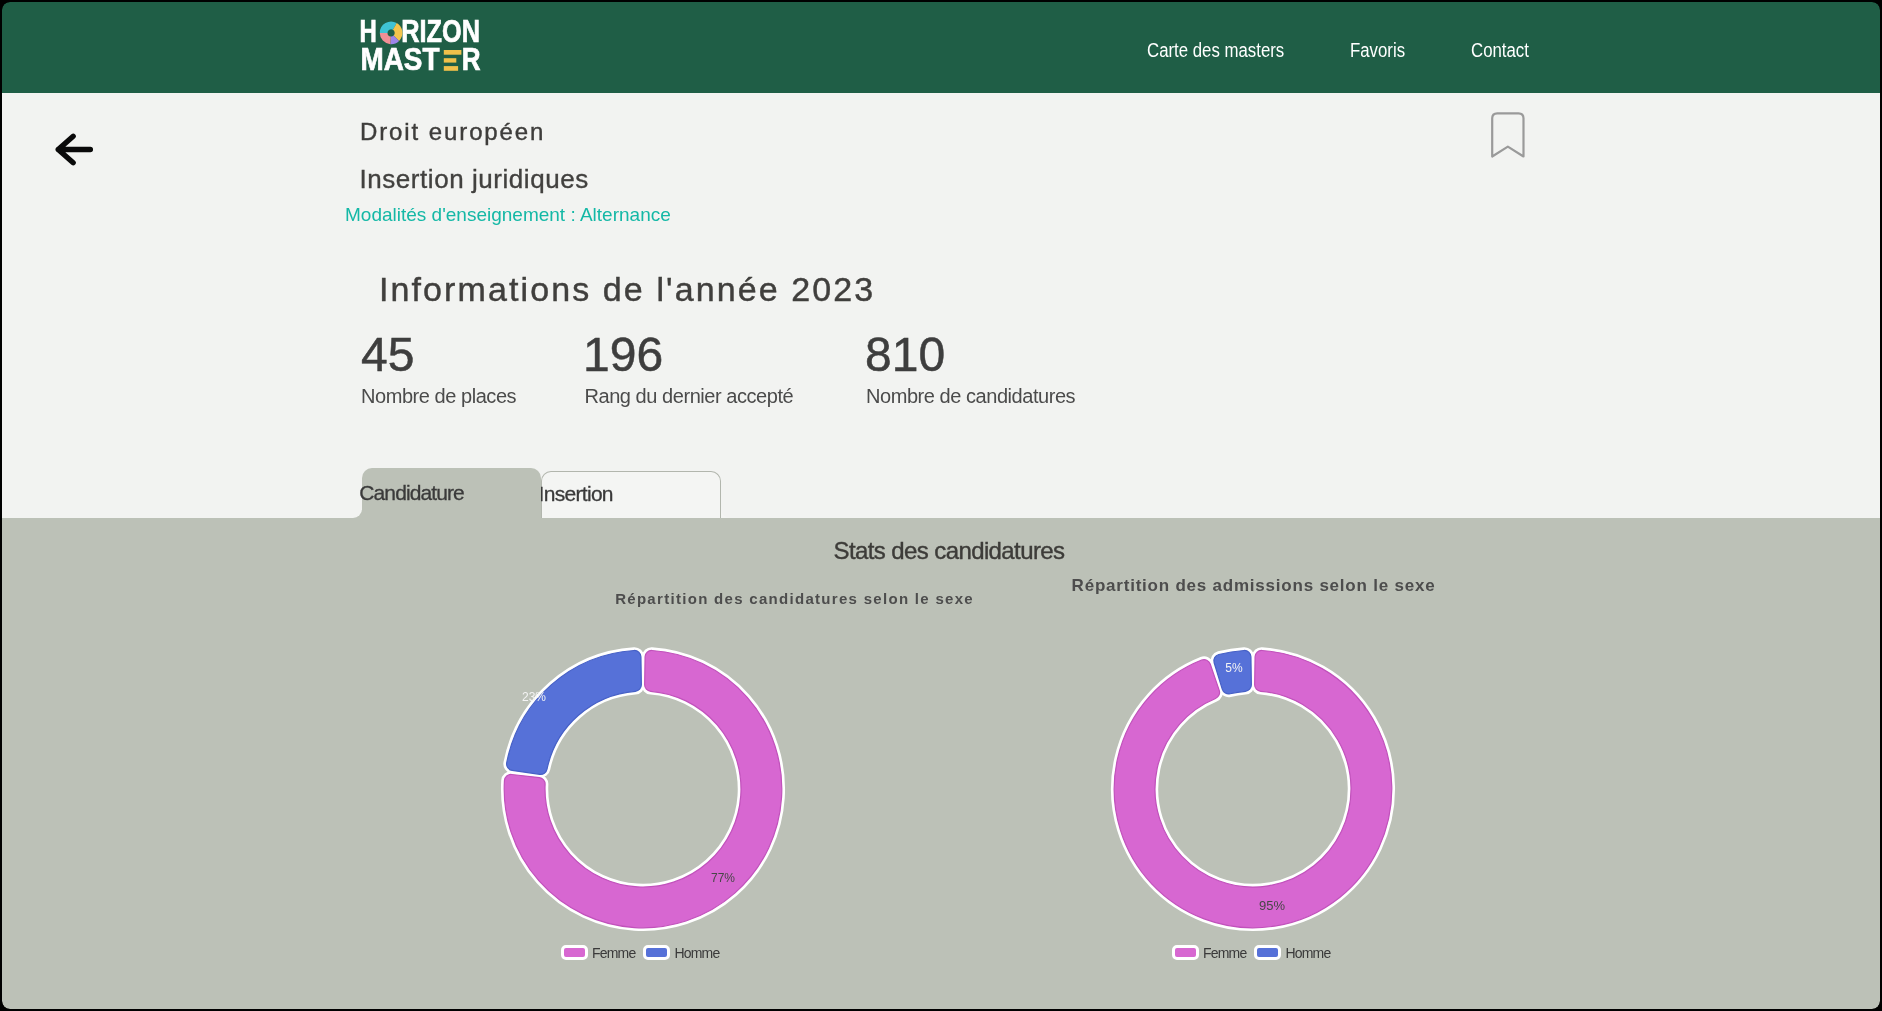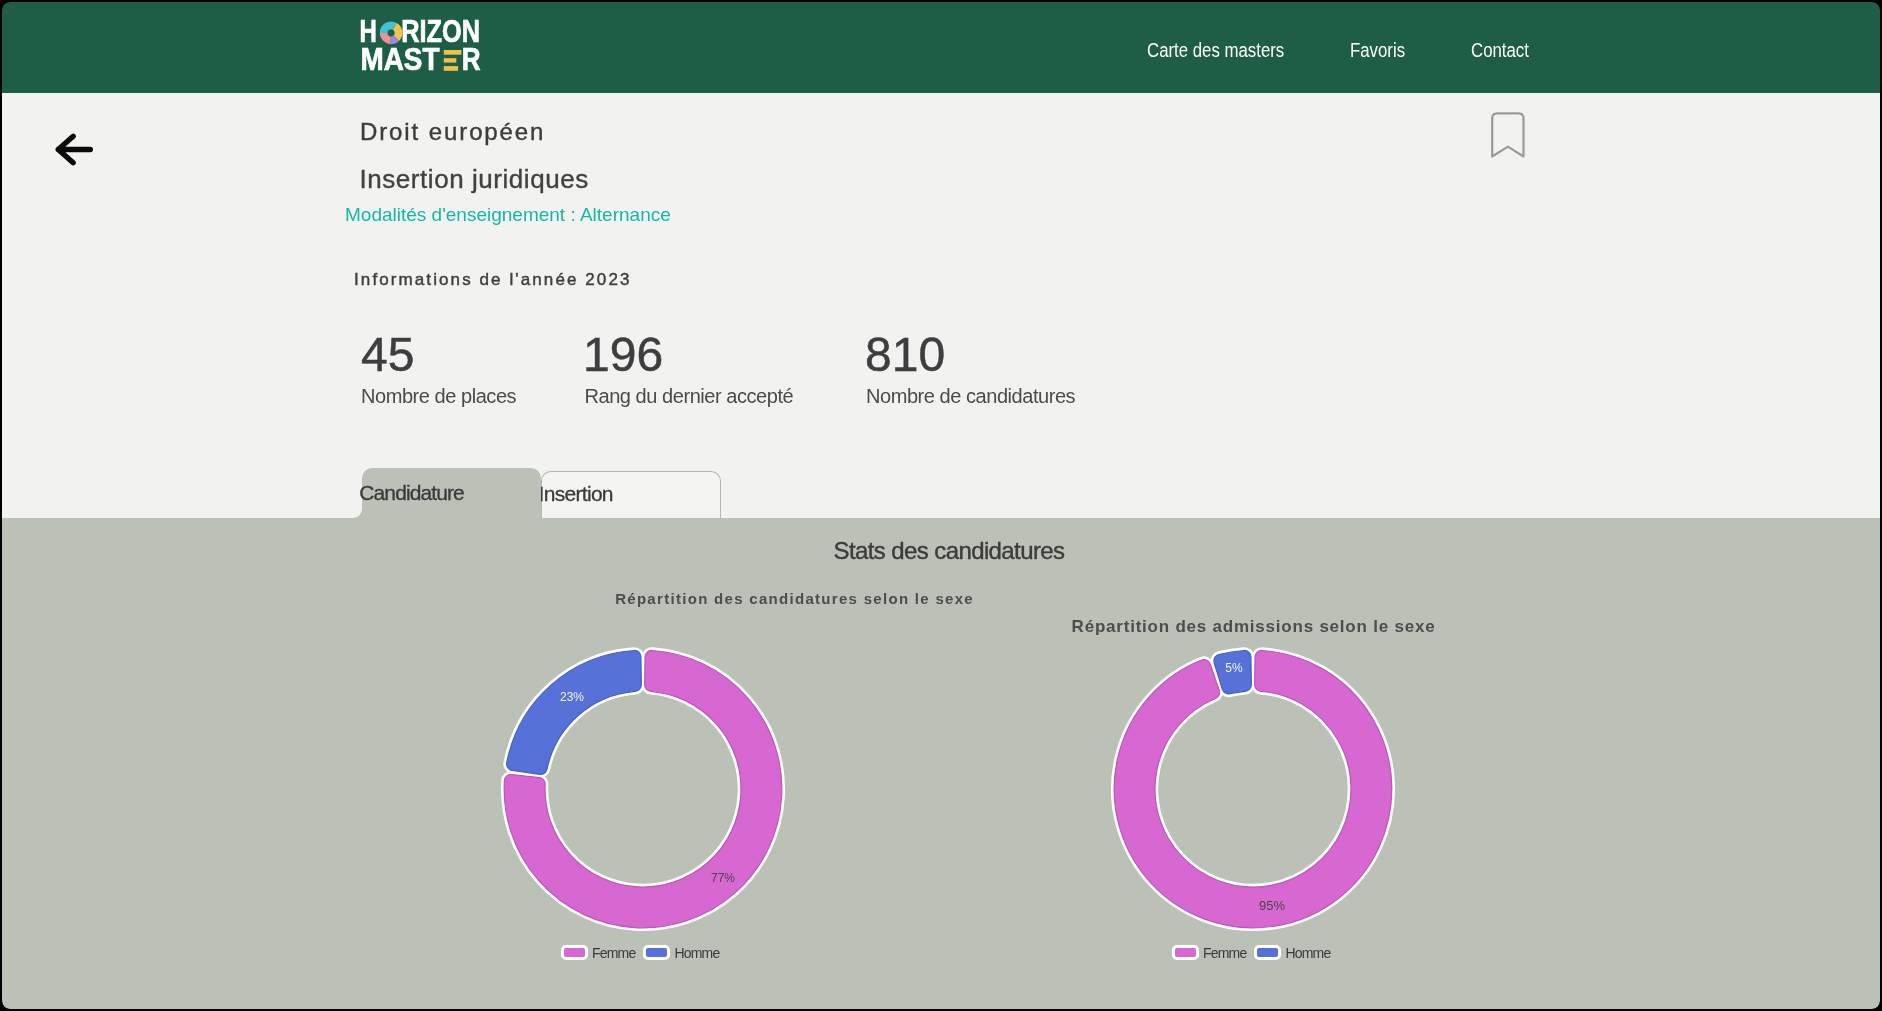--- a/index.html
+++ b/index.html
@@ -7,21 +7,21 @@
 body { font-family:"Liberation Sans", sans-serif; }
 .page { position:absolute; left:2px; top:2px; width:1878px; height:1007px;
   border-radius:8px; overflow:hidden; }
 .midbg { position:absolute; left:0; top:91px; width:100%; height:425px; background:#f2f3f1; }
 .nav { position:absolute; left:0; top:0; width:100%; height:91px; background:#1f5e46; border-radius:8px 8px 0 0; }
 .navlink { position:absolute; color:#fff; font-size:20px; top:37px; transform:scaleX(0.84); transform-origin:left top; }
 .abs { position:absolute; }
 .h1 { position:absolute; left:358px; top:116px; font-size:24px; letter-spacing:1.9px; color:#3e3d3b; -webkit-text-stroke:0.4px #3e3d3b; }
 .h2 { position:absolute; left:357.5px; top:162px; font-size:26px; letter-spacing:0.55px; color:#42413f; -webkit-text-stroke:0.35px #42413f; }
 .mods { position:absolute; left:343px; top:202px; font-size:19px; color:#14b8a6; }
-.h3 { position:absolute; left:352px; top:268px; font-size:17px; letter-spacing:2.1px; color:#403f3d; -webkit-text-stroke:0.45px #403f3d; }
+.h3 { position:absolute; left:377px; top:268px; font-size:34px; letter-spacing:2.1px; color:#403f3d; -webkit-text-stroke:0.45px #403f3d; }
 .num { font-size:48px; color:#3e3e3e; -webkit-text-stroke:0.5px #3e3e3e; position:absolute; top:325px; }
 .numlab { font-size:20px; letter-spacing:-0.45px; color:#4b4b4b; position:absolute; top:383px; }
 .tab { position:absolute; top:466px; height:50px; border-radius:10px 10px 0 0; }
 .tab1 { left:360px; width:179px; background:#bcc1b7; }
 .tab2 { left:539px; top:468.5px; height:47.5px; width:180px; background:#f4f5f3; border:1.2px solid #b2b6ad; border-bottom:none; }
 .tabtext { width:100%; position:absolute; top:13px; font-size:21px; color:#3a3a3a; -webkit-text-stroke:0.3px #3a3a3a; }
 .panel { position:absolute; left:0; top:516px; width:100%; height:491px; background:#bcc1b7; border-radius:0 0 8px 8px; }
 .statshead { position:absolute; left:0; top:535px; width:1894px; text-align:center; font-size:24px; letter-spacing:-0.6px; color:#3d3c39; -webkit-text-stroke:0.4px #3d3c39; }
 .ctitle { position:absolute; width:600px; text-align:center; font-weight:700; color:#4d4d4d; }
 .pctlab { position:absolute; font-size:12px; transform:translate(-50%,-50%); }
@@ -84,36 +84,36 @@
   <div class="tab tab1">
       <div class="tabtext" style="letter-spacing:-0.9px; margin-left:-2.7px;">Candidature</div>
     </div>
   <div class="abs" style="left:351px; top:508px; width:9px; height:8px; background:#bcc1b7;"></div>
   <div class="abs" style="left:351px; top:507px; width:9px; height:9px; background:#f2f3f1; border-bottom-right-radius:9px;"></div>
 
   <div class="panel"></div>
   <div class="statshead">Stats des candidatures</div>
 
   <div class="ctitle" style="left:372px; top:587.5px; font-size:15px; letter-spacing:1.3px;text-align:right;">Répartition des candidatures selon le sexe</div>
-  <div class="ctitle" style="left:951.5px; top:615px; font-size:17px; letter-spacing:0.78px;">Répartition des admissions selon le sexe</div>
+  <div class="ctitle" style="left:951.5px; top:574px; font-size:17px; letter-spacing:0.78px;">Répartition des admissions selon le sexe</div>
 
   <svg class="abs" style="left:481px; top:626.5px;" width="320" height="320" viewBox="-160 -160 320 320">
     <path d="M 9.00 -138.51 A 138.80 138.80 0 1 1 -138.54 -8.43 A 6.50 6.50 0 0 1 -131.34 -14.50 L -103.67 -11.45 A 6.50 6.50 0 0 1 -97.89 -4.67 A 98.00 98.00 0 1 0 7.63 -97.70 A 6.50 6.50 0 0 1 1.64 -104.28 L 2.08 -132.12 A 6.50 6.50 0 0 1 9.00 -138.51 Z" fill="none" stroke="#ffffff" stroke-width="6.5" stroke-linejoin="round"></path>
     <path d="M -136.29 -26.28 A 138.80 138.80 0 0 1 -9.00 -138.51 A 6.50 6.50 0 0 1 -2.08 -132.12 L -1.64 -104.28 A 6.50 6.50 0 0 1 -7.63 -97.70 A 98.00 98.00 0 0 0 -95.98 -19.82 A 6.50 6.50 0 0 1 -103.26 -14.70 L -130.82 -18.62 A 6.50 6.50 0 0 1 -136.29 -26.28 Z" fill="none" stroke="#ffffff" stroke-width="6.5" stroke-linejoin="round"></path>
     <path d="M 9.00 -138.51 A 138.80 138.80 0 1 1 -138.54 -8.43 A 6.50 6.50 0 0 1 -131.34 -14.50 L -103.67 -11.45 A 6.50 6.50 0 0 1 -97.89 -4.67 A 98.00 98.00 0 1 0 7.63 -97.70 A 6.50 6.50 0 0 1 1.64 -104.28 L 2.08 -132.12 A 6.50 6.50 0 0 1 9.00 -138.51 Z" fill="#d767d1" stroke="#c151bb" stroke-width="1.2" stroke-linejoin="round"></path>
     <path d="M -136.29 -26.28 A 138.80 138.80 0 0 1 -9.00 -138.51 A 6.50 6.50 0 0 1 -2.08 -132.12 L -1.64 -104.28 A 6.50 6.50 0 0 1 -7.63 -97.70 A 98.00 98.00 0 0 0 -95.98 -19.82 A 6.50 6.50 0 0 1 -103.26 -14.70 L -130.82 -18.62 A 6.50 6.50 0 0 1 -136.29 -26.28 Z" fill="#5671d8" stroke="#4660c6" stroke-width="1.2" stroke-linejoin="round"></path>
   </svg>
   <svg class="abs" style="left:1090.5px; top:626.5px;" width="320" height="320" viewBox="-160 -160 320 320">
     <path d="M 9.00 -138.51 A 138.80 138.80 0 1 1 -51.36 -128.95 A 6.50 6.50 0 0 1 -42.80 -125.02 L -33.78 -98.67 A 6.50 6.50 0 0 1 -37.45 -90.56 A 98.00 98.00 0 1 0 7.63 -97.70 A 6.50 6.50 0 0 1 1.64 -104.28 L 2.08 -132.12 A 6.50 6.50 0 0 1 9.00 -138.51 Z" fill="none" stroke="#ffffff" stroke-width="6.5" stroke-linejoin="round"></path>
     <path d="M -34.25 -134.51 A 138.80 138.80 0 0 1 -9.00 -138.51 A 6.50 6.50 0 0 1 -2.08 -132.12 L -1.64 -104.28 A 6.50 6.50 0 0 1 -7.63 -97.70 A 98.00 98.00 0 0 0 -22.93 -95.28 A 6.50 6.50 0 0 1 -30.67 -99.69 L -38.85 -126.30 A 6.50 6.50 0 0 1 -34.25 -134.51 Z" fill="none" stroke="#ffffff" stroke-width="6.5" stroke-linejoin="round"></path>
     <path d="M 9.00 -138.51 A 138.80 138.80 0 1 1 -51.36 -128.95 A 6.50 6.50 0 0 1 -42.80 -125.02 L -33.78 -98.67 A 6.50 6.50 0 0 1 -37.45 -90.56 A 98.00 98.00 0 1 0 7.63 -97.70 A 6.50 6.50 0 0 1 1.64 -104.28 L 2.08 -132.12 A 6.50 6.50 0 0 1 9.00 -138.51 Z" fill="#d767d1" stroke="#c151bb" stroke-width="1.2" stroke-linejoin="round"></path>
     <path d="M -34.25 -134.51 A 138.80 138.80 0 0 1 -9.00 -138.51 A 6.50 6.50 0 0 1 -2.08 -132.12 L -1.64 -104.28 A 6.50 6.50 0 0 1 -7.63 -97.70 A 98.00 98.00 0 0 0 -22.93 -95.28 A 6.50 6.50 0 0 1 -30.67 -99.69 L -38.85 -126.30 A 6.50 6.50 0 0 1 -34.25 -134.51 Z" fill="#5671d8" stroke="#4660c6" stroke-width="1.2" stroke-linejoin="round"></path>
   </svg>
 
-  <div class="pctlab" style="left:570px; top:694.5px; color:#f4f4f4;">23%</div>
+  <div class="pctlab" style="left:532px; top:694.5px; color:#f4f4f4;">23%</div>
   <div class="pctlab" style="left:721px; top:875.5px; color:#474747;">77%</div>
   <div class="pctlab" style="left:1232px; top:666px; color:#f4f4f4;">5%</div>
   <div class="pctlab" style="left:1270px; top:903px; color:#474747; font-size:13px;">95%</div>
 
   <div class="legend" style="left:559px;">
     <div class="sw" style="background:#d767d1;"></div>
       <div class="legtext">Femme</div>
     <div class="sw" style="background:#5671d8;"></div>
       <div class="legtext" style="margin-right:0;">Homme</div>
   </div>

